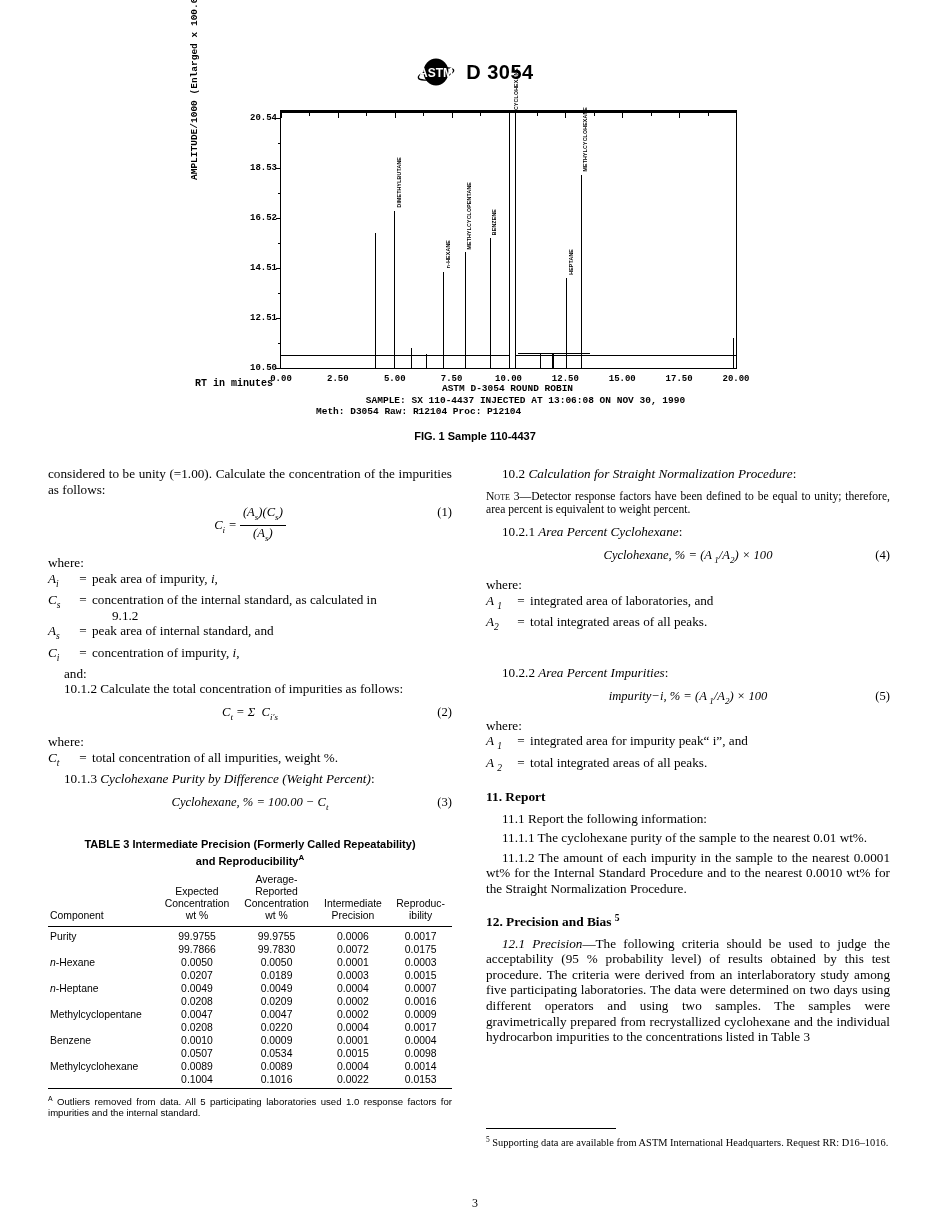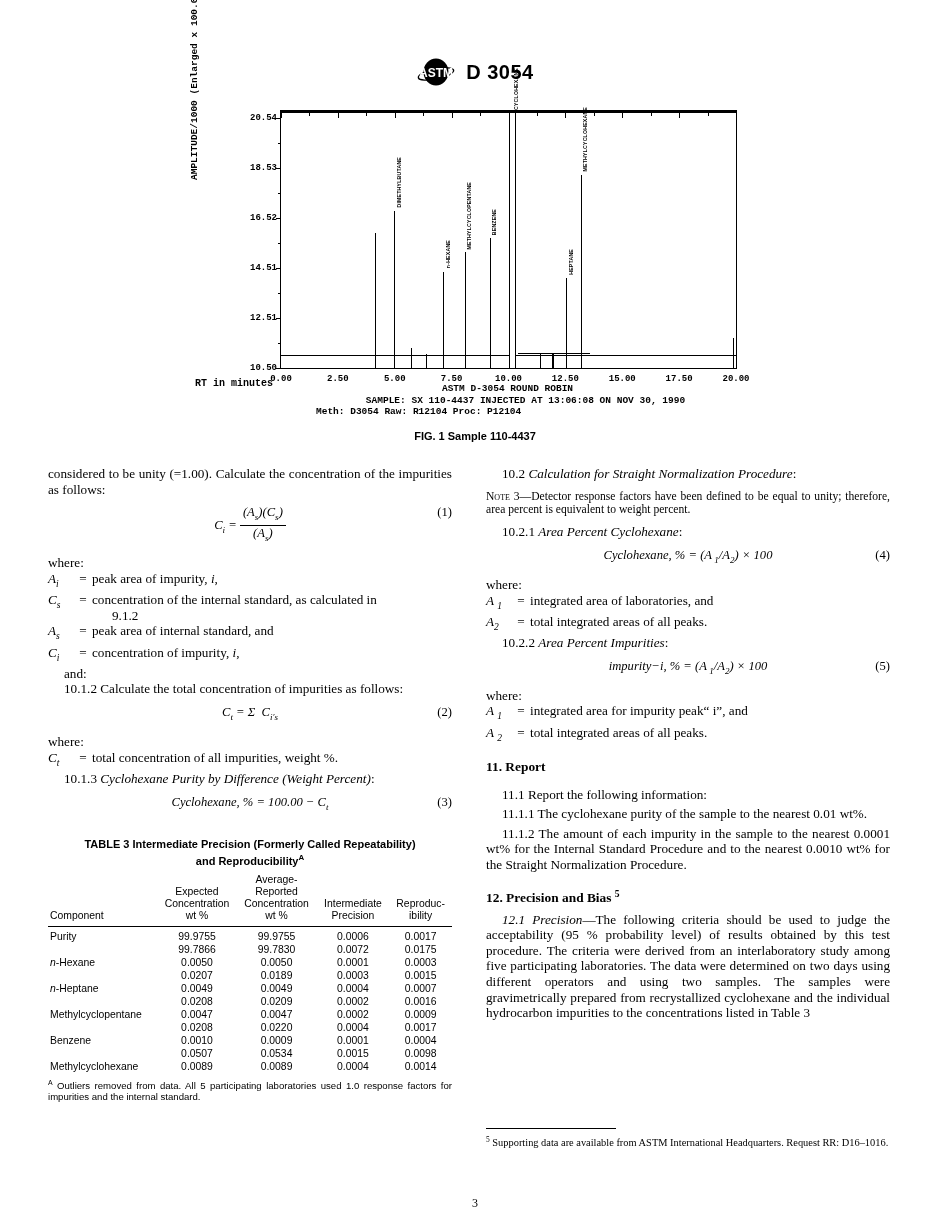--- a/index.html
+++ b/index.html
@@ -375,20 +375,27 @@
             <td class="num">0.0015</td>
             <td class="num">0.0098</td>
           </tr>
           <tr>
             <td class="comp">Methylcyclohexane</td>
             <td class="num">0.0089</td>
             <td class="num">0.0089</td>
             <td class="num">0.0004</td>
             <td class="num">0.0014</td>
           </tr>
+          <tr class="lastdata">
+            <td class="comp"></td>
+            <td class="num">0.1004</td>
+            <td class="num">0.1016</td>
+            <td class="num">0.0022</td>
+            <td class="num">0.0153</td>
+          </tr>
         </tbody>
     </table>
 
     <div class="tnote">
       <sup>A</sup><span> Outliers removed from data. All 5 participating laboratories used 1.0 response factors for impurities and the internal standard.</span>
     </div>
   </div>
 
   <div class="col right">
     <p style="text-indent:16px;">
@@ -413,42 +420,42 @@
     <p class="where">where:</p>
     <div class="deflist">
       <div class="sym">A&nbsp;<sub>1</sub></div>
       <div class="eqs">=</div>
       <div class="txt">integrated area of laboratories, and</div>
       <div class="sym">A<sub>2</sub></div>
       <div class="eqs">=</div>
       <div class="txt">total integrated areas of all peaks.</div>
     </div>
 
-    <p style="text-indent:16px;">
+    <p style="text-indent:16px;margin-top:30px;">
       <span>10.2.2</span>
       <i>Area Percent Impurities</i>:
     </p>
 
     <div class="eq">
       <span><i>impurity−i</i>, % = (<i>A</i><sub>&nbsp;1</sub>/<i>A</i><sub>2</sub>) × 100</span>
       <span class="eqnum">(5)</span>
     </div>
 
     <p class="where">where:</p>
     <div class="deflist">
       <div class="sym">A&nbsp;<sub>1</sub></div>
       <div class="eqs">=</div>
       <div class="txt">integrated area for impurity peak“ i”, and</div>
       <div class="sym">A&nbsp;<sub>2</sub></div>
       <div class="eqs">=</div>
       <div class="txt">total integrated areas of all peaks.</div>
     </div>
 
     <p class="sechead">11.  Report</p>
-    <p class="indent" style="margin-top:12px;">11.1 Report the following information:</p>
+    <p class="indent" style="margin-top:6px;">11.1 Report the following information:</p>
     <p class="indent" style="margin-top:4px;">11.1.1 The cyclohexane purity of the sample to the nearest 0.01 wt%.</p>
     <p class="indent" style="margin-top:4px;">11.1.2 The amount of each impurity in the sample to the nearest 0.0001 wt% for the Internal Standard Procedure and to the nearest 0.0010 wt% for the Straight Normalization Procedure.</p>
 
     <p class="sechead">
       <span>12.  Precision and Bias</span> <sup>5</sup>
     </p>
     <p class="indent" style="margin-top:6px;">
       <i>12.1 Precision</i><span>—The following criteria should be used to judge the acceptability (95 % probability level) of results obtained by this test procedure. The criteria were derived from an interlaboratory study among five participating laboratories. The data were determined on two days using different operators and using two samples. The samples were gravimetrically prepared from recrystallized cyclohexane and the individual hydrocarbon impurities to the concentrations listed in Table 3</span>
     </p>
   </div>

